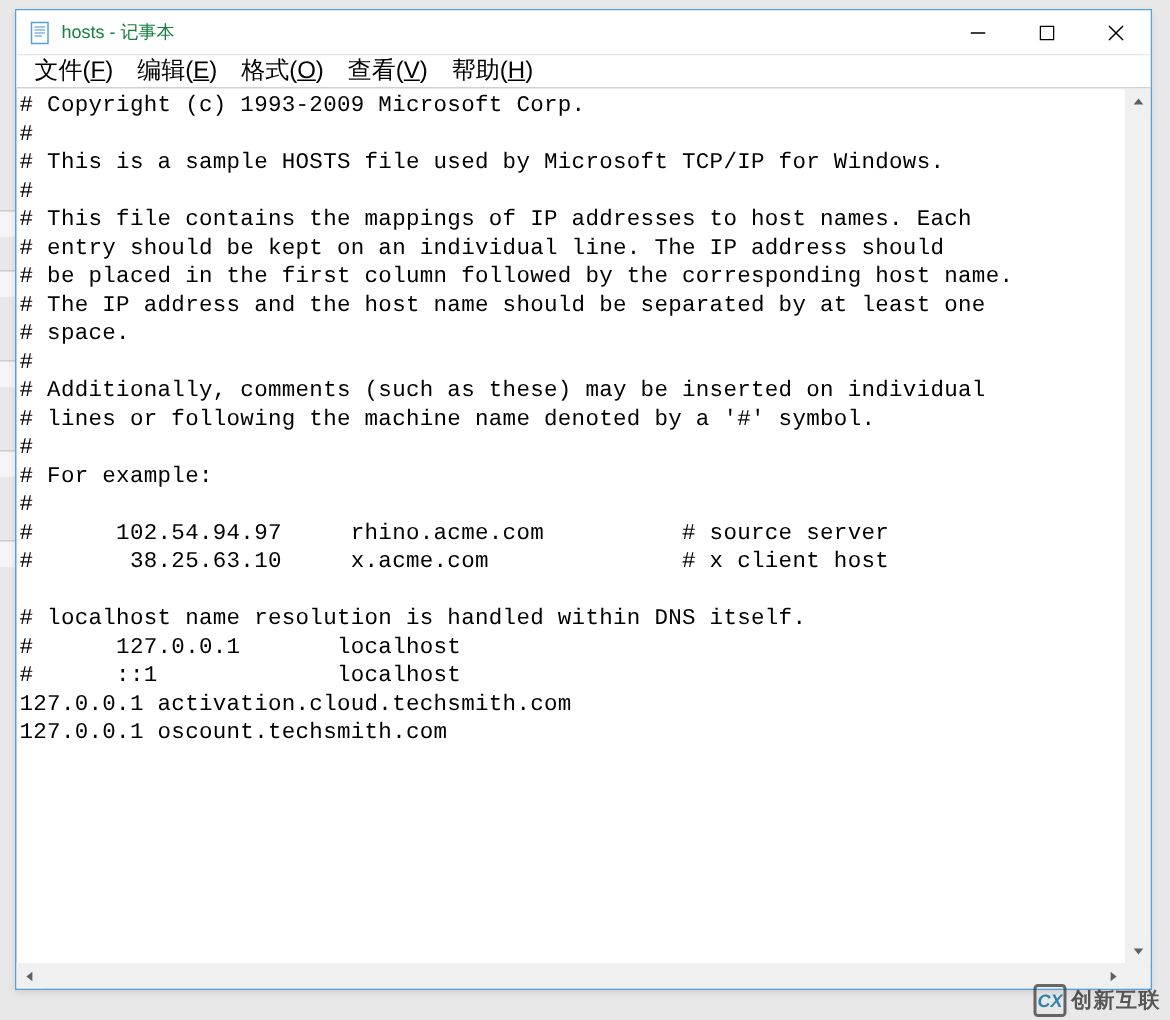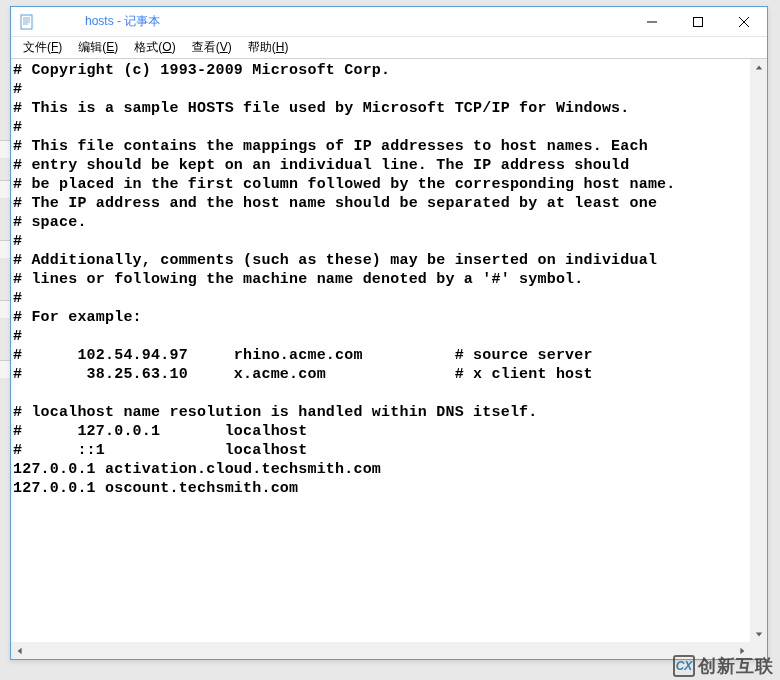--- a/index.html
+++ b/index.html
@@ -33,57 +33,55 @@
     .title-icon {
       width: 16px;
       height: 16px;
       margin-left: 8px;
       margin-right: 6px;
       position: relative;
     }
     .title-icon svg { display: block; }
     .title-text {
       font-size: 12px;
-      color: #3b82f6;
+      color: #15803d;
       flex: 1;
-      margin-left: 44px;
     }
     .window-controls {
       display: flex;
       height: 100%;
     }
     .win-btn {
       width: 46px;
       height: 100%;
       display: flex;
       align-items: center;
       justify-content: center;
       cursor: pointer;
     }
     .win-btn svg { width: 10px; height: 10px; }
     .menu-bar {
       height: 22px;
       background: #fff;
       border-bottom: 1px solid #d0d0d0;
       display: flex;
-      align-items: flex-end;
+      align-items: center;
       padding-left: 4px;
-      font-size: 12px;
+      font-size: 16px;
     }
     .menu-item {
       padding: 2px 8px;
       cursor: pointer;
       color: #000;
     }
     .menu-item u { text-decoration: underline; }
     .content-area {
       flex: 1;
       position: relative;
       overflow: hidden;
-      font-weight: bold;
     }
     .text-content {
       position: absolute;
       left: 2px;
       top: 2px;
       right: 18px;
       bottom: 18px;
       font-family: "NSimSun","SimSun","MS Gothic","Courier New",monospace;
       font-size: 15px;
       line-height: 19px;
@@ -147,21 +145,21 @@
       border-radius: 3px;
       display: flex;
       align-items: center;
       justify-content: center;
       font-size: 12px;
       font-weight: bold;
       color: #0369a1;
       font-style: italic;
     }
     .wm-text {
-      font-size: 18px;
+      font-size: 14px;
       font-weight: bold;
       color: #333;
       letter-spacing: 1px;
     }
     .left-artifacts {
       position: absolute;
       left: 0;
       top: 0;
       width: 10px;
       height: 100%;

